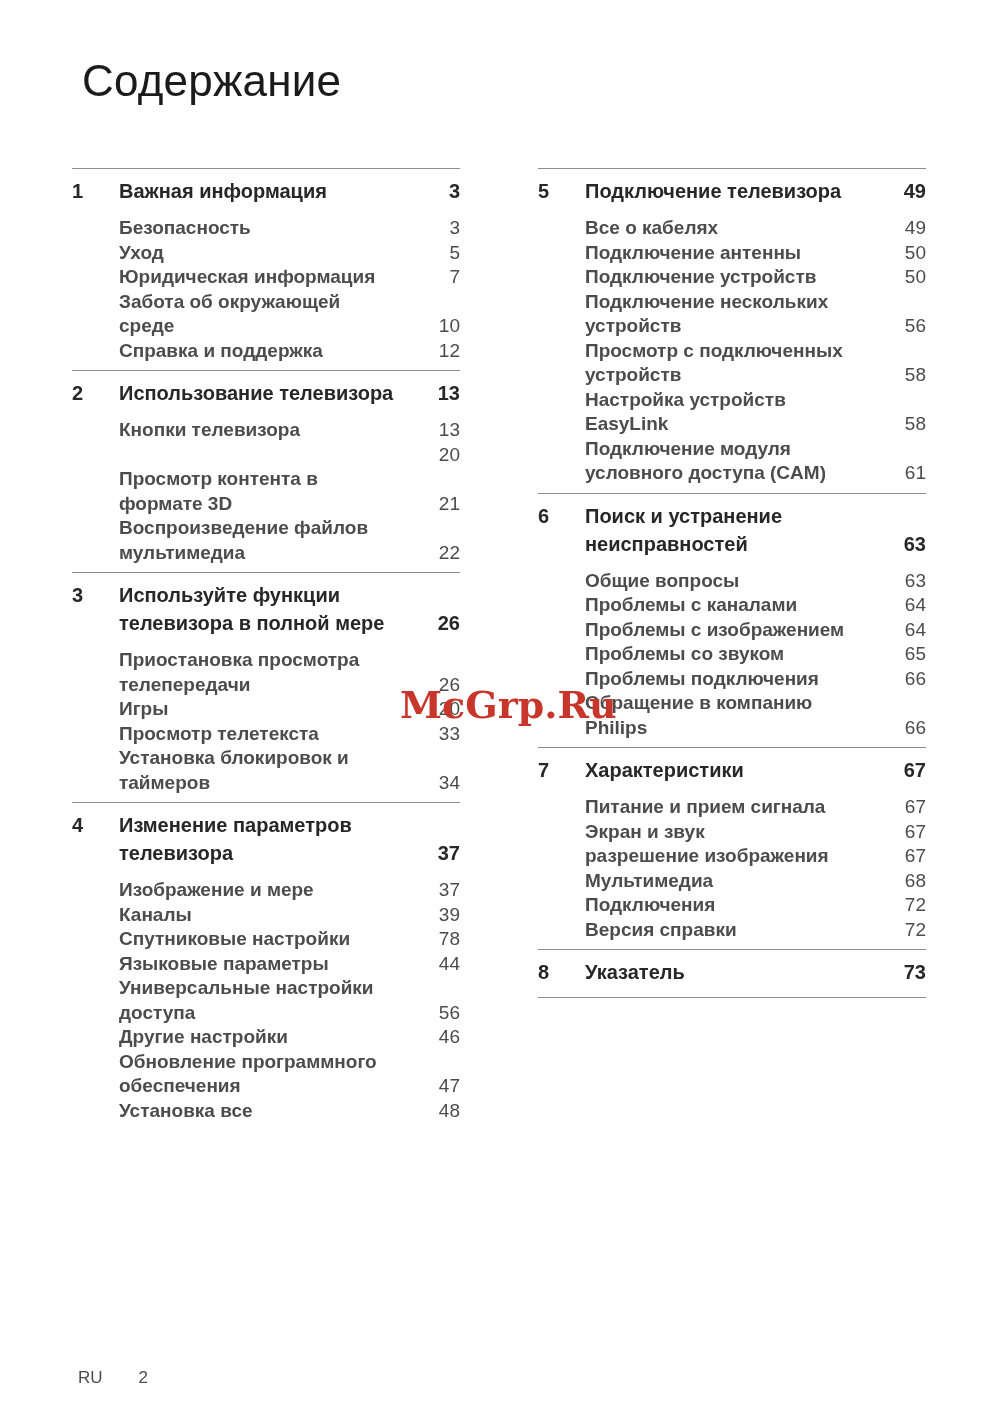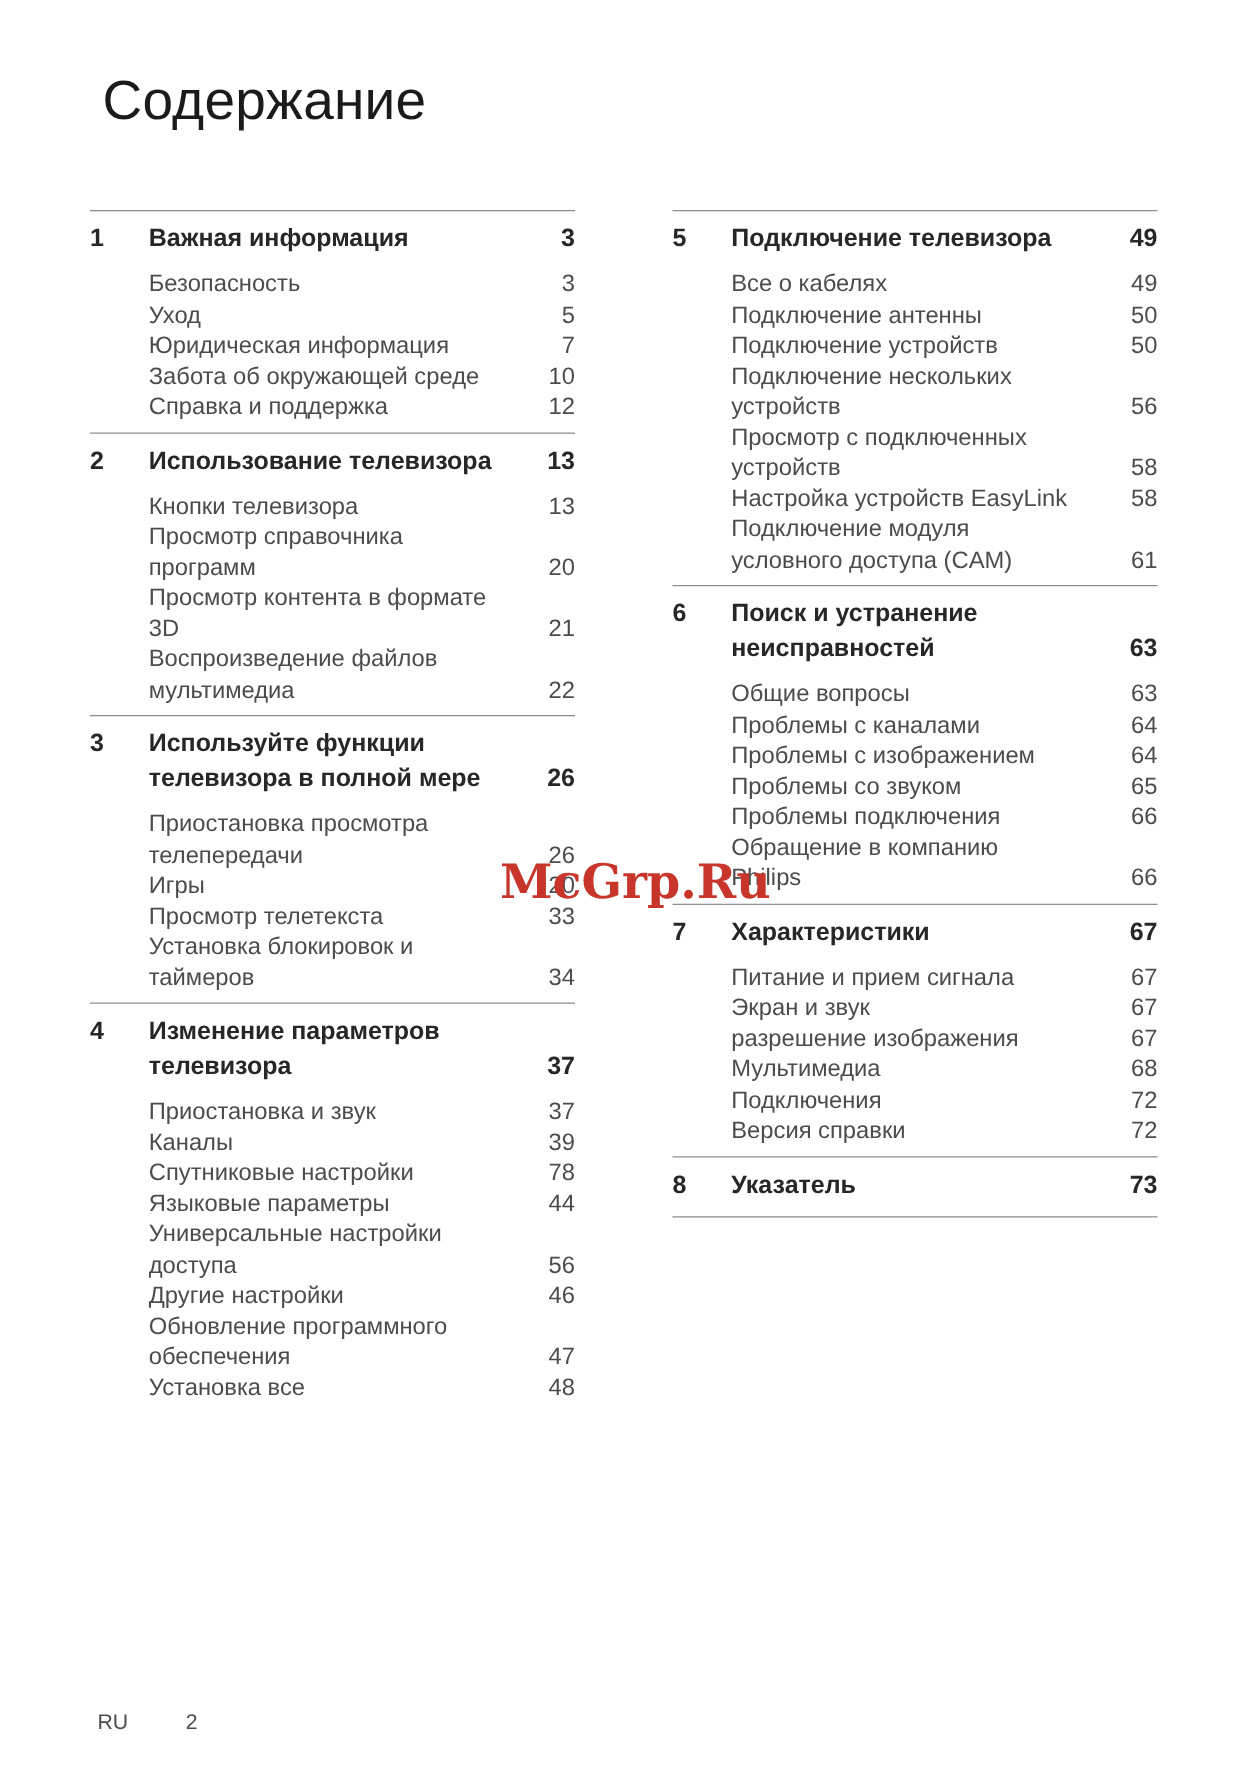--- a/index.html
+++ b/index.html
@@ -50,36 +50,36 @@
   .sec-page { margin-left: auto; align-self: flex-end; }
   .items { margin-top: 9px; }
   .item {
     display: flex;
     align-items: flex-start;
     padding-left: 47px;
     font-size: 19px;
     line-height: 24.5px;
     color: #4c4c4c;
   }
-  .item-label { max-width: 280px; padding-right: 8px; }
+  .item-label { max-width: 280px; padding-right: 8px; font-weight: bold; }
   .item-page { margin-left: auto; align-self: flex-end; }
   .watermark {
     position: absolute;
     left: 400px; top: 682px;
     font-family: "DejaVu Serif", serif;
     font-weight: 700;
     font-size: 38px;
     white-space: nowrap;
     z-index: 10;
   }
   .footer {
     position: absolute;
     left: 78px; top: 1368px;
     display: flex;
-    gap: 46px;
+    gap: 36px;
     font-size: 17px;
     color: #4c4c4c;
   }
 </style>
 </head>
 <body>
 
 <h1 class="page-title">Содержание</h1>
 
 <div class="toc-wrap">
@@ -118,21 +118,20 @@
           <span class="sec-num">2</span>
           <span class="sec-title">Использование телевизора</span>
           <span class="sec-page">13</span>
         </div>
         <div class="items">
           <div class="item">
             <span class="item-label">Кнопки телевизора</span>
             <span class="item-page">13</span>
           </div>
           <div class="item">
-            <span class="item-label">Просмотр справочника программ</span>
             <span class="item-page">20</span>
           </div>
           <div class="item">
             <span class="item-label">Просмотр контента в формате 3D</span>
             <span class="item-page">21</span>
           </div>
           <div class="item">
             <span class="item-label">Воспроизведение файлов мультимедиа</span>
             <span class="item-page">22</span>
           </div>
@@ -164,21 +163,21 @@
         </div>
       </section>
       <section class="toc-section">
         <div class="sec-head">
           <span class="sec-num">4</span>
           <span class="sec-title">Изменение параметров телевизора</span>
           <span class="sec-page">37</span>
         </div>
         <div class="items">
           <div class="item">
-            <span class="item-label">Приостановка и звук</span>
+            <span class="item-label">Изображение и мере</span>
             <span class="item-page">37</span>
           </div>
           <div class="item">
             <span class="item-label">Каналы</span>
             <span class="item-page">39</span>
           </div>
           <div class="item">
             <span class="item-label">Спутниковые настройки</span>
             <span class="item-page">78</span>
           </div>

